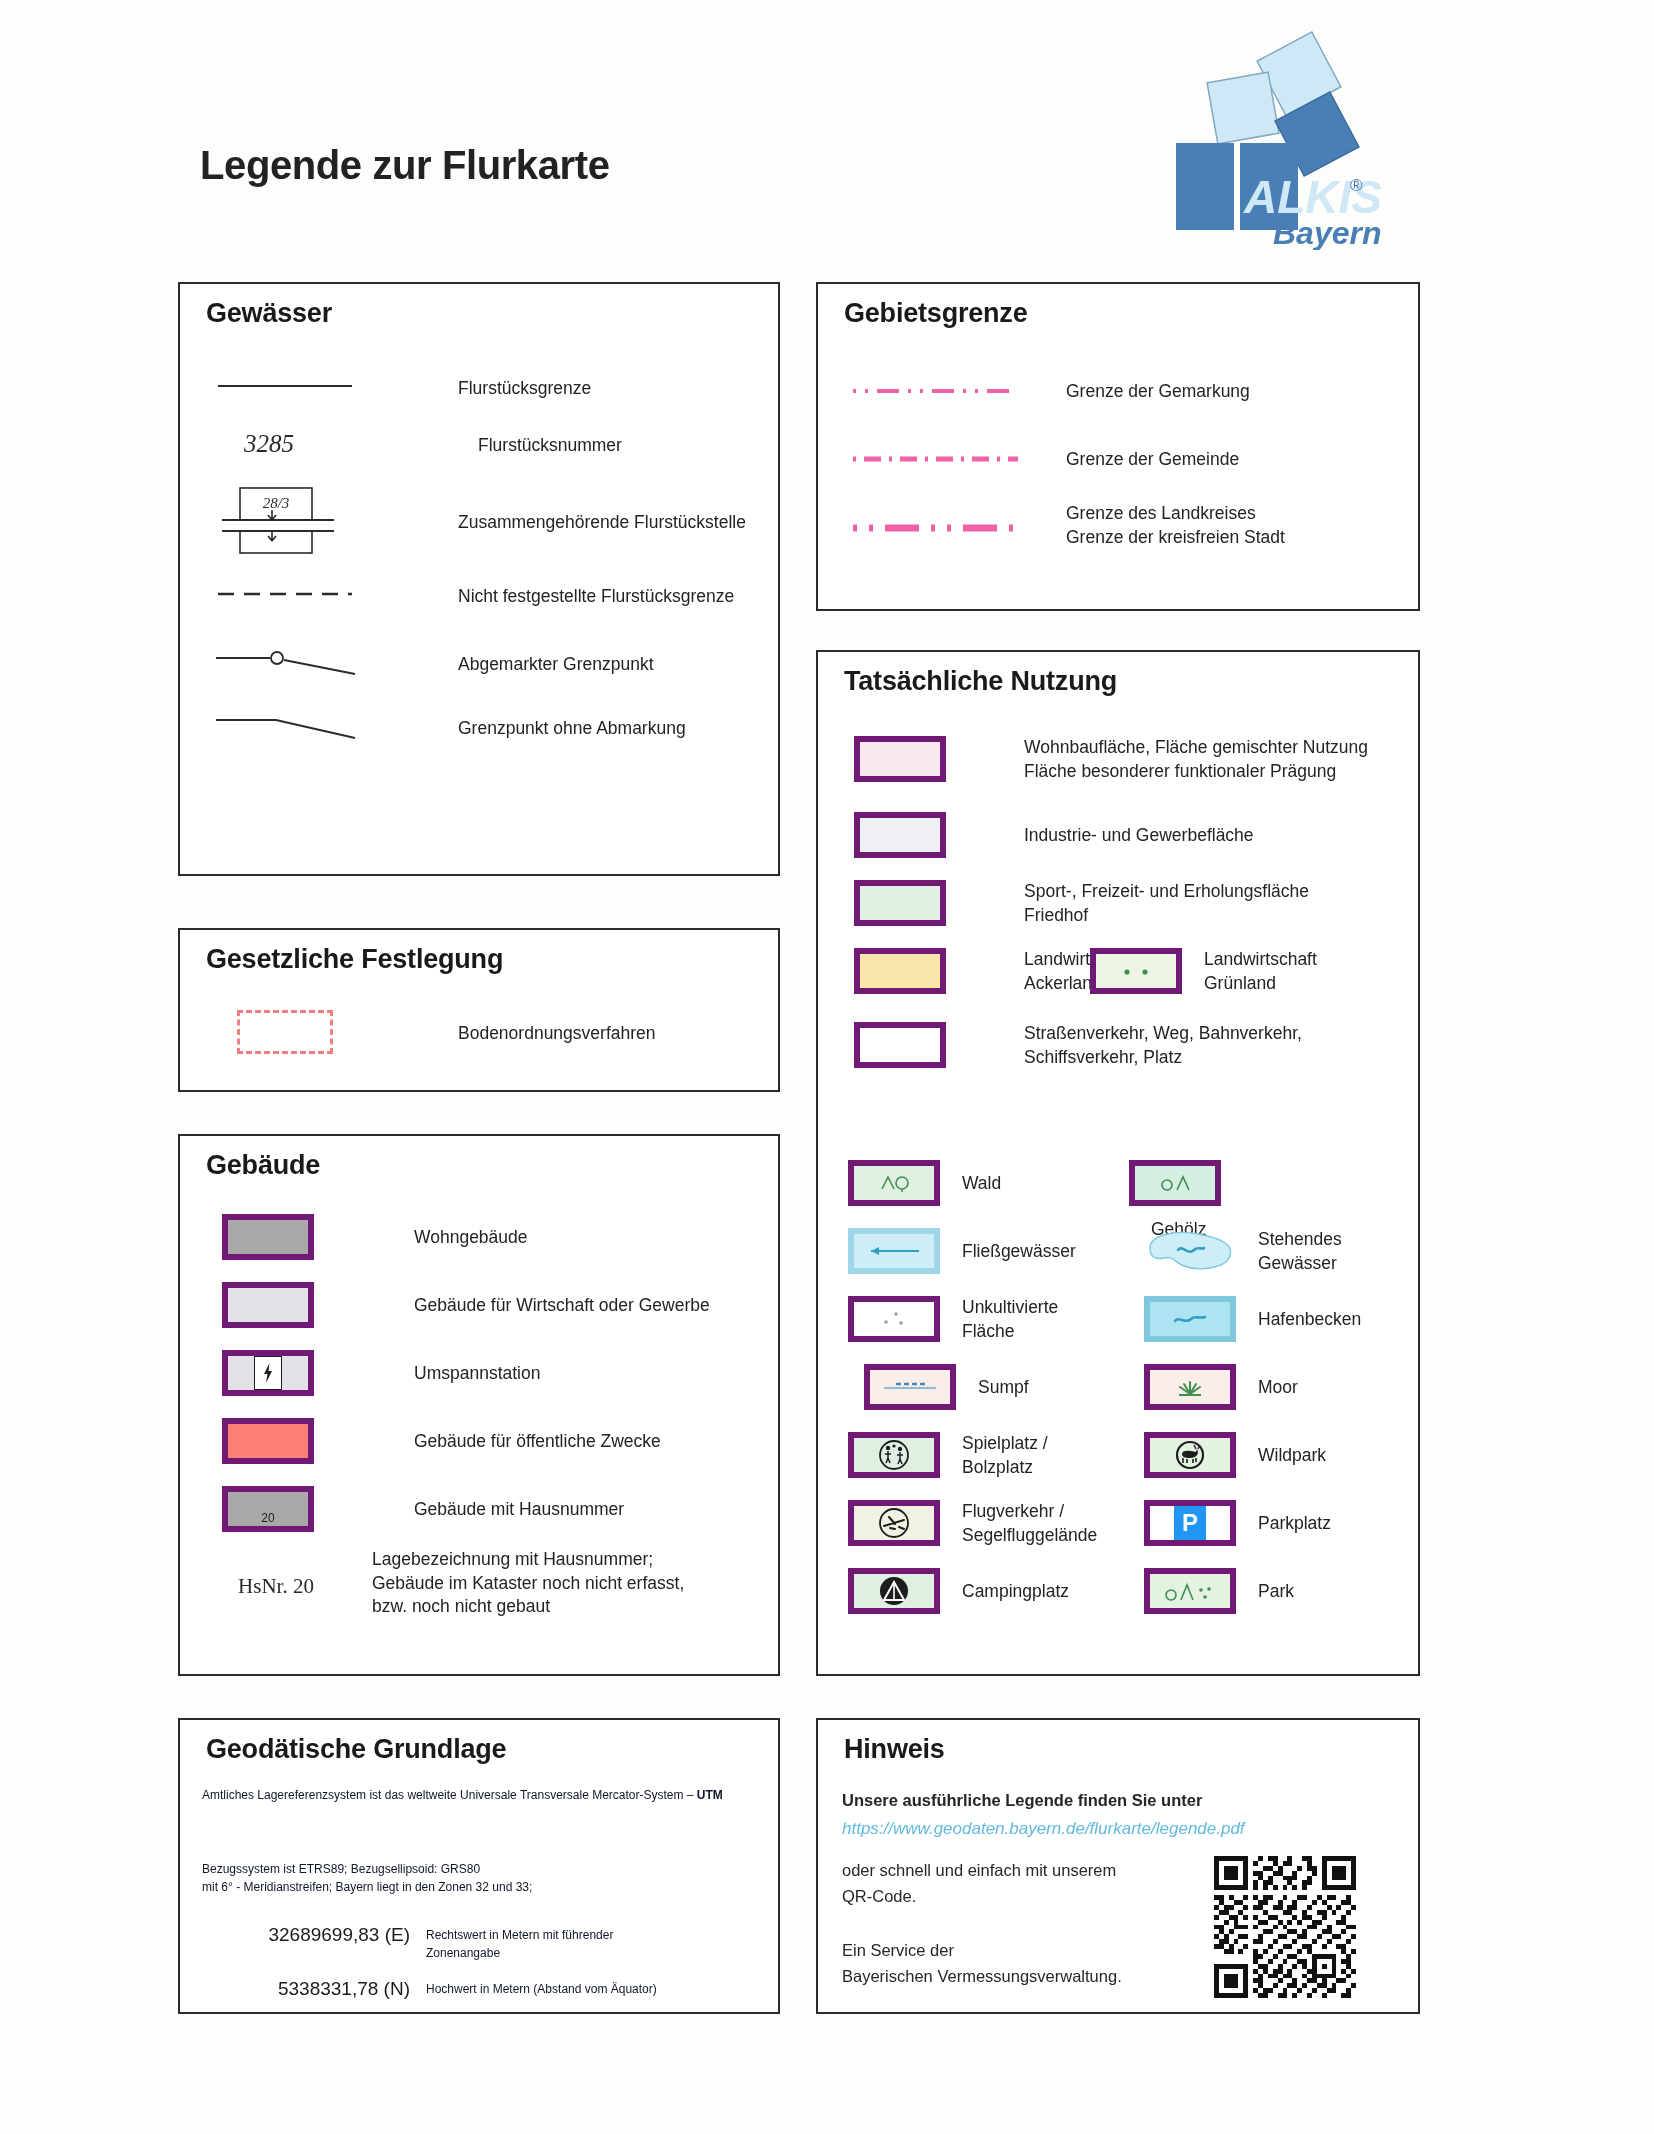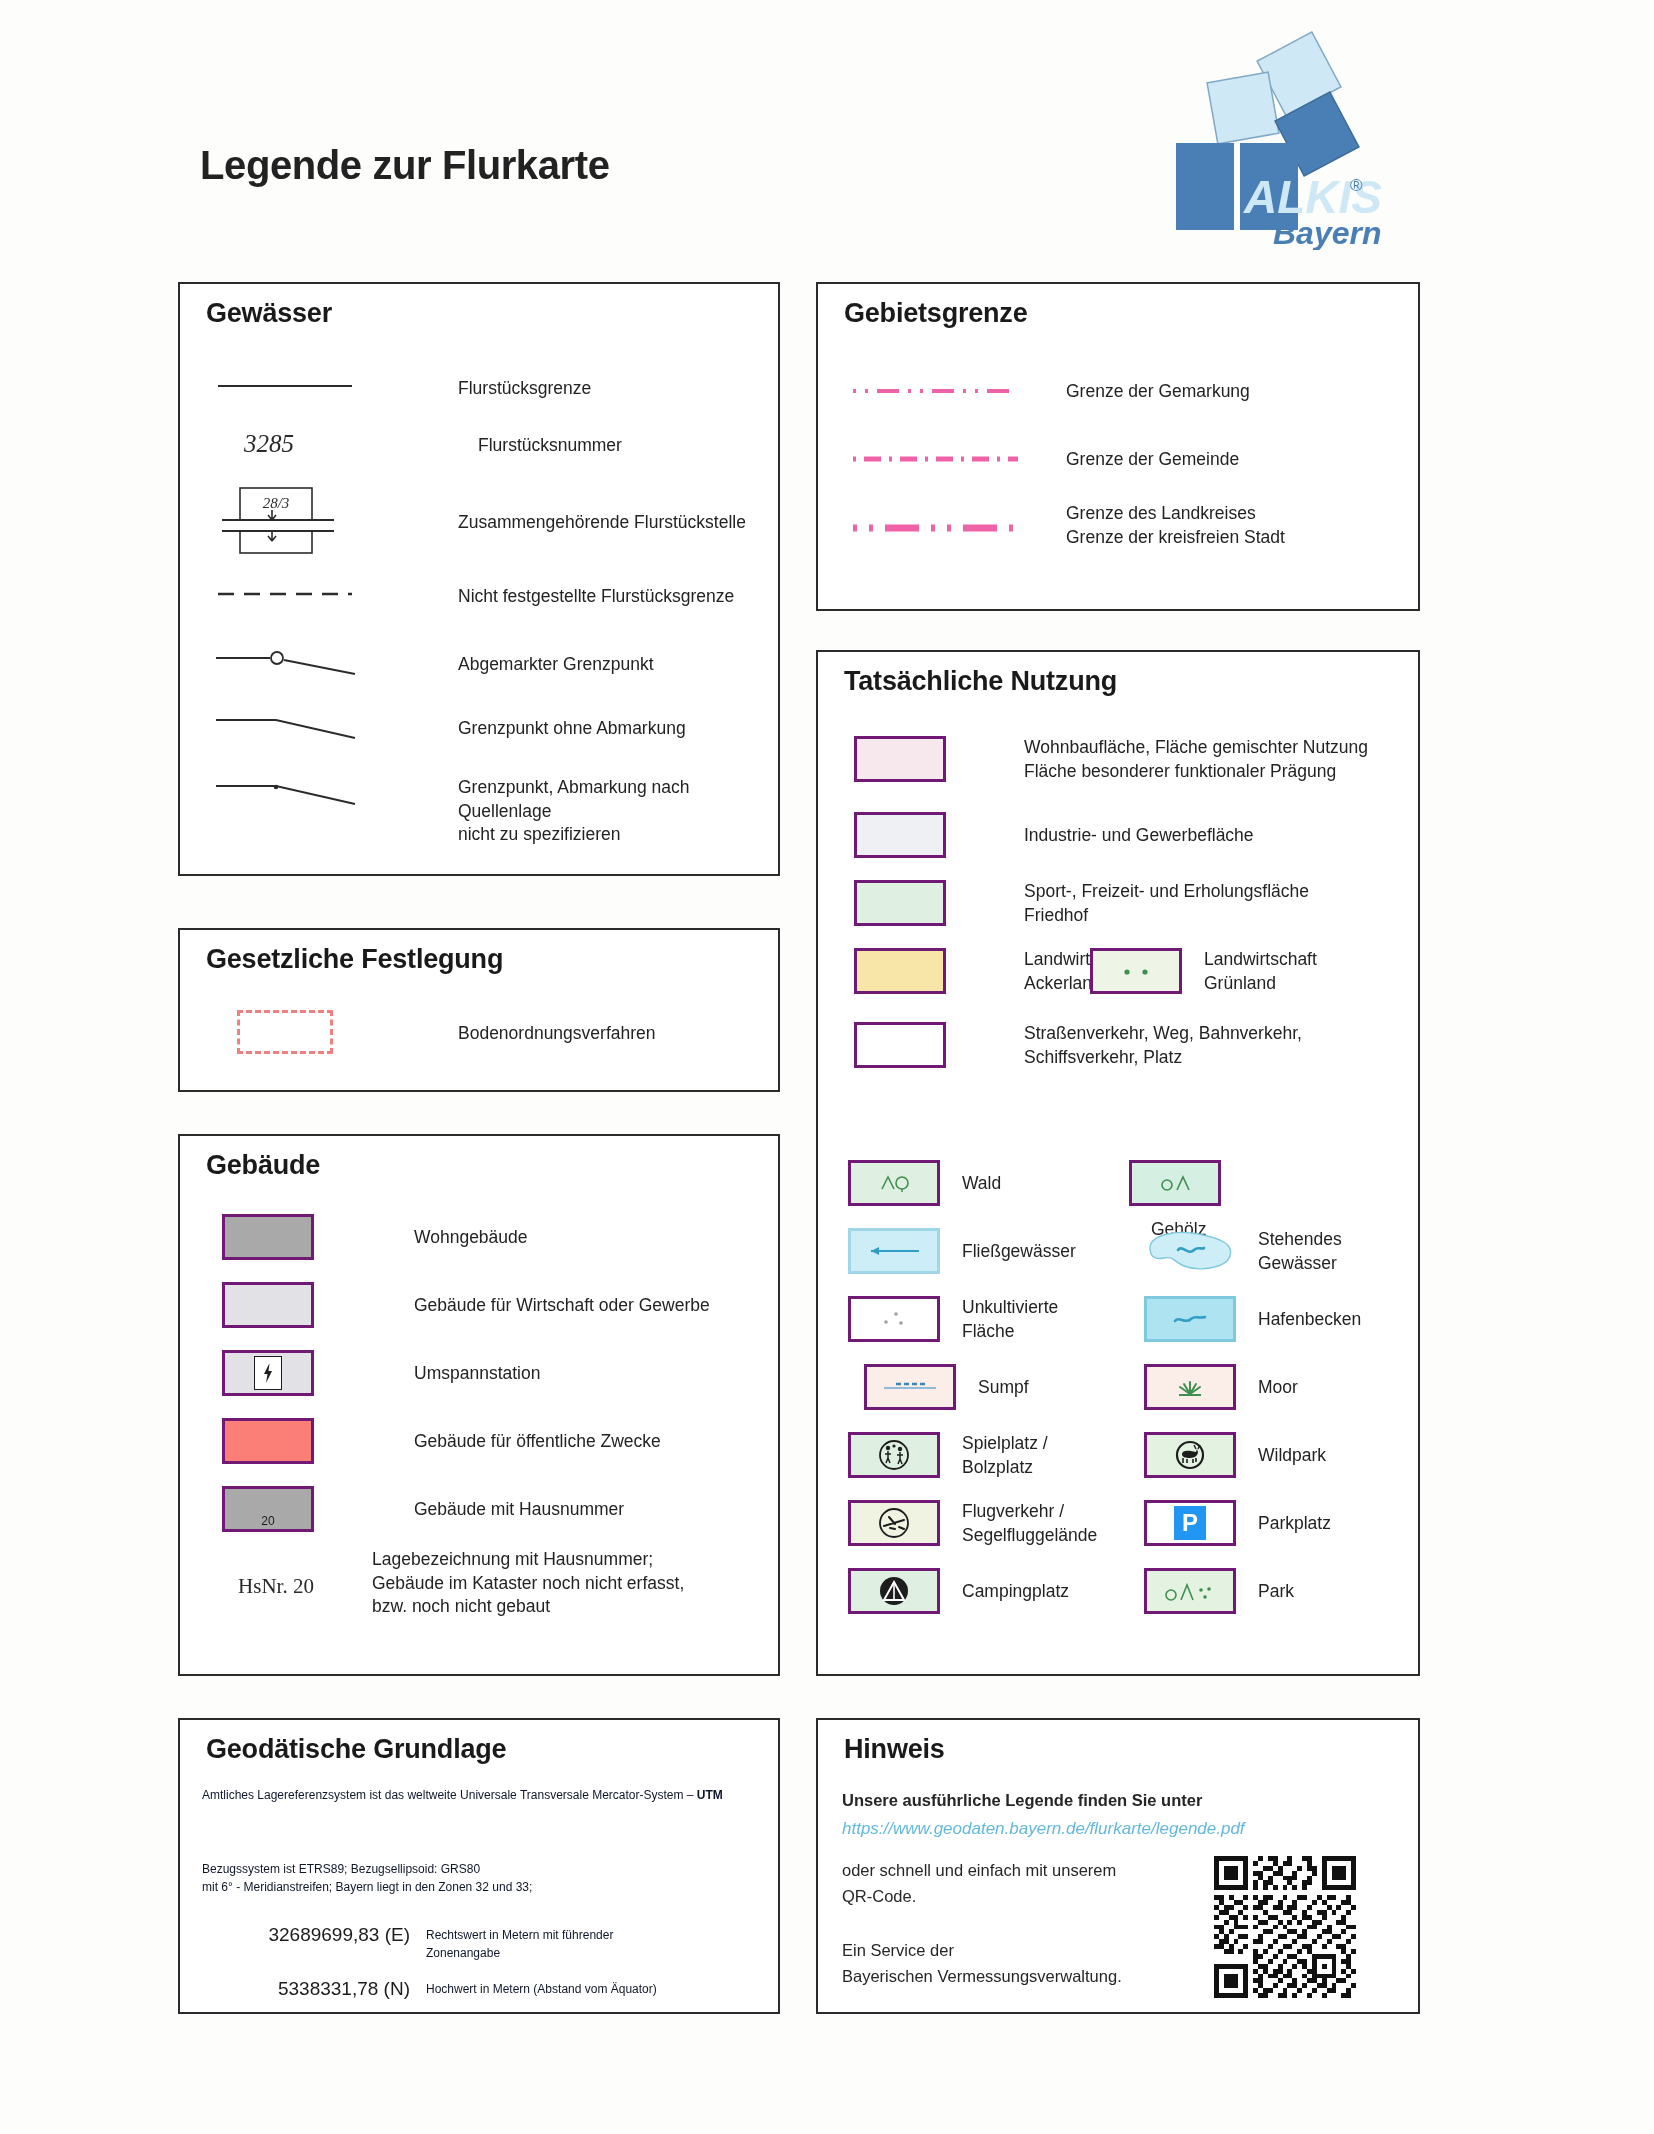--- a/index.html
+++ b/index.html
@@ -28,21 +28,21 @@
     margin:0;padding:0;
     position:absolute;left:26px;top:14px;
     font-size:27px;font-weight:bold;letter-spacing:-0.2px;color:#1a1a1a;
   }
 
   .row{position:absolute;display:flex;align-items:flex-start;}
   .sym{flex:0 0 auto;position:relative;}
   .lbl{font-size:17.5px;line-height:1.35;color:#232323;white-space:pre-line;}
 
   
-  .sw{width:92px;height:46px;border:3px solid #701a75;box-sizing:border-box;
+  .sw{width:92px;height:46px;border:6px solid #701a75;box-sizing:border-box;
       position:relative;display:flex;align-items:center;justify-content:center;}
 
   
   .lineholder{width:150px;height:40px;position:relative;}
   .lineholder svg{position:absolute;left:0;top:0;overflow:visible;}
 
   
   .flnum{font-size:25px;font-style:italic;font-family:"Liberation Serif",serif;color:#2a2a2a;}
   .hsnr{font-size:21px;color:#2a2a2a;font-family:"Liberation Serif",serif;}
 
@@ -137,30 +137,20 @@
 
     <div class="row" style="left:30px;top:422px;">
       <div class="sym lineholder">
         <svg width="150" height="40">
           <path d="M6 14 L66 14 L145 32" stroke="#2b2b2b" stroke-width="1.8" fill="none"></path>
         </svg>
       </div>
       <div class="lbl" style="margin-left:98px;margin-top:11px;">Grenzpunkt ohne Abmarkung</div>
     </div>
 
-    <div class="row" style="left:30px;top:488px;">
-      <div class="sym lineholder">
-        <svg width="150" height="40">
-          <path d="M6 14 L66 14 L145 32" stroke="#2b2b2b" stroke-width="1.8" fill="none"></path>
-          <circle cx="66" cy="15" r="2.3" fill="#2b2b2b"></circle>
-        </svg>
-      </div>
-      <div class="lbl" style="margin-left:98px;margin-top:4px;">Grenzpunkt, Abmarkung nach Quellenlage
-nicht zu spezifizieren</div>
-    </div>
   </div>
 
   <div class="panel" style="left:178px;top:928px;width:598px;height:160px;">
     <h2>Gesetzliche Festlegung</h2>
 
     <div class="row" style="left:30px;top:76px;">
       <div class="sym" style="width:150px;display:flex;justify-content:center;align-items:center;height:52px;">
         <div style="width:96px;height:44px;border:3.5px dashed #f08080;box-sizing:border-box;"></div>
       </div>
       <div class="lbl" style="margin-left:98px;margin-top:16px;">Bodenordnungsverfahren</div>

